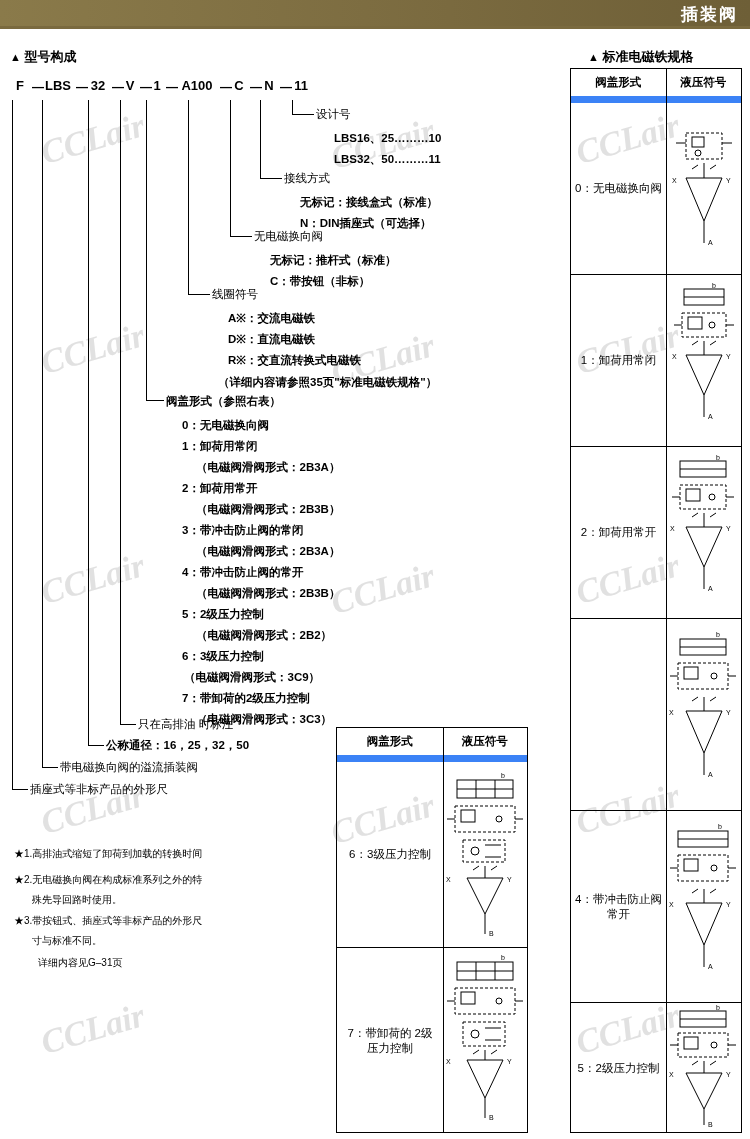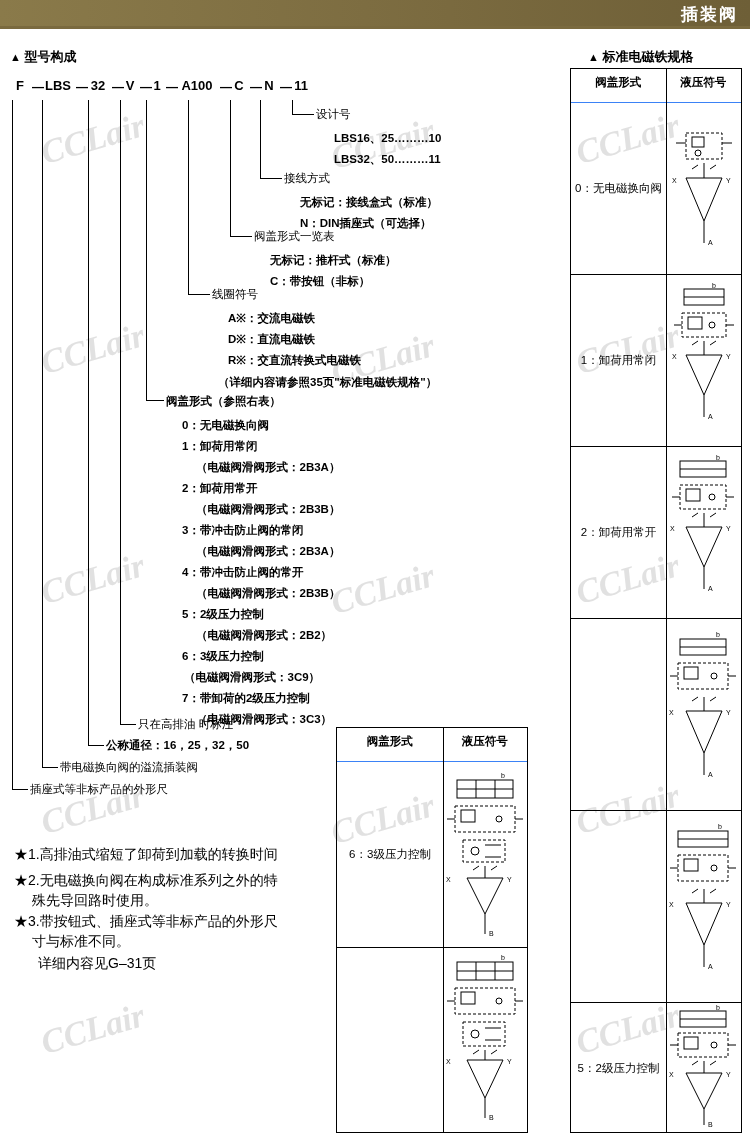--- a/index.html
+++ b/index.html
@@ -62,27 +62,27 @@
 
   
   .vline { position: absolute; width: 1px; background: #000; }
   .hline { position: absolute; height: 1px; background: #000; }
 
   
   .ann { position: absolute; font-size: 11.5px; white-space: nowrap; line-height: 14px; }
   .ann.b { font-weight: bold; }
 
   
-  .note { position: absolute; font-size: 14px; line-height: 16px; white-space: nowrap; }
+  .note { position: absolute; font-size: 10px; line-height: 16px; white-space: nowrap; }
 
   
   .tbl { position: absolute; border: 1px solid #000; }
   .tbl .th {
     position: absolute; left: 0; top: 0; width: 100%;
-    border-bottom: 1px solid #3b82f6;
+    border-bottom: 7px solid #3b82f6;
     display: flex;
   }
   .tbl .th > div {
     font-size: 11.5px; font-weight: bold; text-align: center;
     padding: 6px 0;
   }
   .tbl .midline { position: absolute; top: 0; width: 1px; background: #000; height: 100%; }
   .row { position: absolute; left: 0; width: 100%; border-bottom: 1px solid #000; }
   .row:last-child { border-bottom: none; }
   .row .lbl {
@@ -178,21 +178,21 @@
 <div class="hline" style="left:12px; top:789px; width:16px;"></div>
 
 <div class="ann" style="left:316px; top:107px;">设计号</div>
 <div class="ann b" style="left:334px; top:131px;">LBS16、25………10</div>
 <div class="ann b" style="left:334px; top:152px;">LBS32、50………11</div>
 
 <div class="ann" style="left:284px; top:171px;">接线方式</div>
 <div class="ann b" style="left:300px; top:195px;">无标记：接线盒式（标准）</div>
 <div class="ann b" style="left:300px; top:216px;">N：DIN插座式（可选择）</div>
 
-<div class="ann" style="left:254px; top:229px;">阀盖形式一览表</div>
+<div class="ann" style="left:254px; top:229px;">无电磁换向阀</div>
 <div class="ann b" style="left:270px; top:253px;font-family:Liberation Serif, serif;">无标记：推杆式（标准）</div>
 <div class="ann b" style="left:270px; top:274px;">C：带按钮（非标）</div>
 
 <div class="ann" style="left:212px; top:287px;text-align:center;">线圈符号</div>
 <div class="ann b" style="left:228px; top:311px;">A※：交流电磁铁</div>
 <div class="ann b" style="left:228px; top:332px;">D※：直流电磁铁</div>
 <div class="ann b" style="left:228px; top:353px;">R※：交直流转换式电磁铁</div>
 <div class="ann b" style="left:218px; top:375px;">（详细内容请参照35页"标准电磁铁规格"）</div>
 
 <div class="ann b" style="left:166px; top:394px;">阀盖形式（参照右表）</div>
@@ -315,20 +315,22 @@
         <path d="M38 92 L38 78"></path>
         <path d="M26 82 L32 78 M44 82 L50 78"></path>
         <text x="3" y="96">X</text>
         <text x="60" y="96">Y</text>
         <text x="42" y="158">A</text>
       </svg>
     </div>
   </div>
 
   <div class="row" style="top:742px; height:192px;">
+    <div class="lbl" style="width:95px; white-space:pre-line;">4：带冲击防止阀
+常开</div>
     <div class="sym" style="left:95px; width:76px;">
       <svg width="76" height="192" viewBox="0 0 76 192" class="schem">
         <rect x="12" y="20" width="50" height="16"></rect>
         <path d="M12 28 L62 28"></path>
         <text x="52" y="18">b</text>
         <rect x="12" y="44" width="50" height="26" class="dash"></rect>
         <rect x="18" y="48" width="14" height="12"></rect>
         <circle cx="48" cy="57" r="3"></circle>
         <path d="M12 57 L4 57 M62 57 L70 57"></path>
         <path d="M38 92 L20 92 L38 134 L56 92 Z"></path>
@@ -391,20 +393,22 @@
         <path d="M42 116 L42 104"></path>
         <path d="M30 108 L36 104 M48 108 L54 104"></path>
         <text x="3" y="120">X</text>
         <text x="64" y="120">Y</text>
         <text x="46" y="174">B</text>
       </svg>
     </div>
   </div>
 
   <div class="row" style="top:220px; height:185px; border-bottom:none;">
+    <div class="lbl" style="width:106px; white-space:pre-line;">7：带卸荷的 2级
+压力控制</div>
     <div class="sym" style="left:106px; width:85px;">
       <svg width="85" height="185" viewBox="0 0 85 185" class="schem">
         <rect x="14" y="14" width="56" height="18"></rect>
         <path d="M14 23 L70 23 M33 14 L33 32 M52 14 L52 32"></path>
         <text x="58" y="12">b</text>
         <rect x="12" y="40" width="60" height="26" class="dash"></rect>
         <rect x="18" y="44" width="14" height="12"></rect>
         <circle cx="56" cy="53" r="3"></circle>
         <path d="M12 53 L4 53 M72 53 L80 53"></path>
         <rect x="20" y="74" width="42" height="24" class="dash"></rect>

